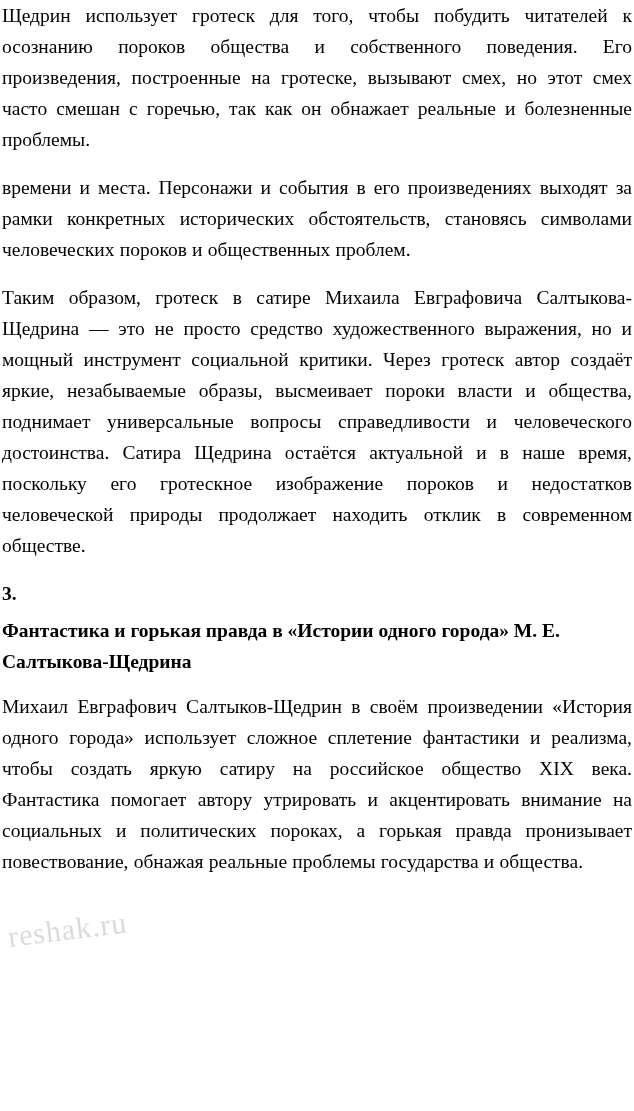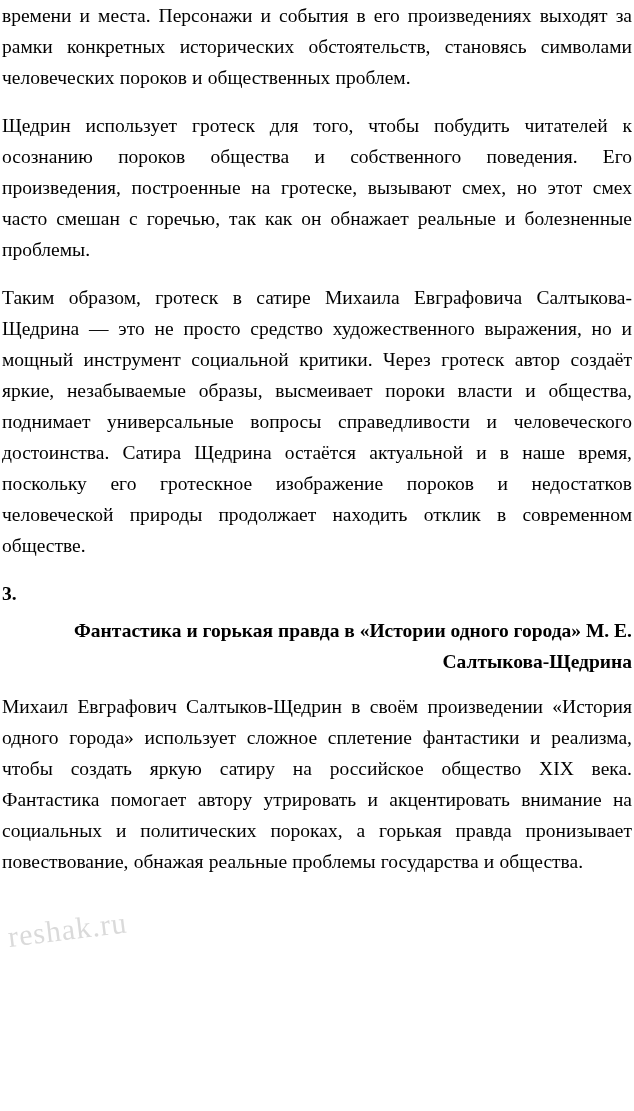--- a/index.html
+++ b/index.html
@@ -37,21 +37,21 @@
   .section-num {
     font-size: 19.5px;
     line-height: 31px;
     font-weight: bold;
     margin: 0 0 6px 0;
   }
   .heading {
     font-size: 19.5px;
     line-height: 31px;
     font-weight: bold;
-    text-align: right;
+    text-align: left;
     margin: 6px 0 14px 0;
   }
   .watermark {
     position: absolute;
     left: 8px;
     top: 920px;
     font-size: 30px;
     font-family: "Liberation Serif", serif;
     color: rgba(150, 150, 150, 0.35);
     letter-spacing: 1px;
@@ -60,23 +60,23 @@
     pointer-events: none;
     user-select: none;
     white-space: nowrap;
   }
 </style>
 </head>
 <body>
 
 <div class="page">
 
+  <p class="para">Щедрин использует гротеск для того, чтобы побудить читателей к осознанию пороков общества и собственного поведения. Его произведения, построенные на гротеске, вызывают смех, но этот смех часто смешан с горечью, так как он обнажает реальные и болезненные проблемы.</p>
+
   <p class="para">времени и места. Персонажи и события в его произведениях выходят за рамки конкретных исторических обстоятельств, становясь символами человеческих пороков и общественных проблем.</p>
-
-  <p class="para">Щедрин использует гротеск для того, чтобы побудить читателей к осознанию пороков общества и собственного поведения. Его произведения, построенные на гротеске, вызывают смех, но этот смех часто смешан с горечью, так как он обнажает реальные и болезненные проблемы.</p>
 
   <p class="para">Таким образом, гротеск в сатире Михаила Евграфовича Салтыкова-Щедрина — это не просто средство художественного выражения, но и мощный инструмент социальной критики. Через гротеск автор создаёт яркие, незабываемые образы, высмеивает пороки власти и общества, поднимает универсальные вопросы справедливости и человеческого достоинства. Сатира Щедрина остаётся актуальной и в наше время, поскольку его гротескное изображение пороков и недостатков человеческой природы продолжает находить отклик в современном обществе.</p>
 
   <div class="section-num">3.</div>
 
   <h2 class="heading">Фантастика и горькая правда в «Истории одного города» М. Е. Салтыкова-Щедрина</h2>
 
   <p class="para last-justify">Михаил Евграфович Салтыков-Щедрин в своём произведении «История одного города» использует сложное сплетение фантастики и реализма, чтобы создать яркую сатиру на российское общество XIX века. Фантастика помогает автору утрировать и акцентировать внимание на социальных и политических пороках, а горькая правда пронизывает повествование, обнажая реальные проблемы государства и общества.</p>
 
   <div class="watermark">reshak.ru</div>

